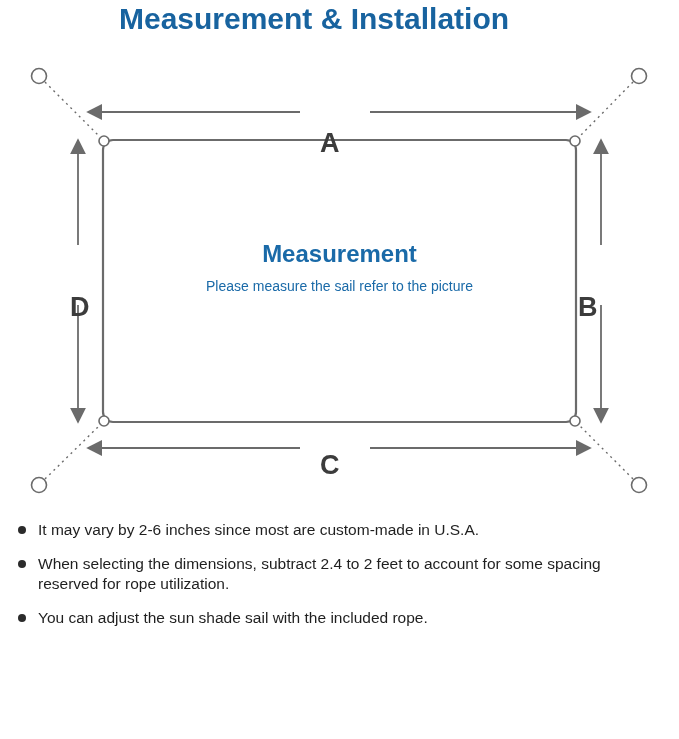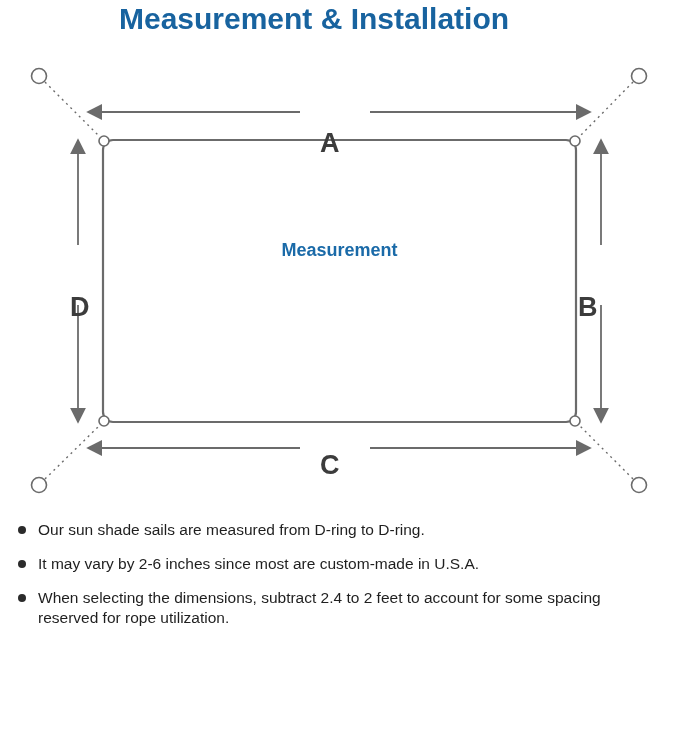--- a/index.html
+++ b/index.html
@@ -50,21 +50,21 @@
   #label-b { left: 578px; top: 252px; }
   #label-c { left: 320px; top: 410px; }
   #label-d { left: 70px; top: 252px; }
 
   .center-title {
     position: absolute;
     left: 0;
     width: 679px;
     text-align: center;
     top: 200px;
-    font-size: 18px;
+    font-size: 24px;
     font-weight: bold;
     color: #1a6aa8;
   }
   .center-sub {
     position: absolute;
     left: 0;
     width: 679px;
     text-align: center;
     top: 238px;
     font-size: 14px;
@@ -149,23 +149,24 @@
       <line x1="601" y1="100" x2="601" y2="205" stroke="#6b6b6b" stroke-width="1.8" marker-start="url(#arrow-start)"></line>
       <line x1="601" y1="265" x2="601" y2="382" stroke="#6b6b6b" stroke-width="1.8" marker-end="url(#arrow-end)"></line>
     </svg>
 
     <div class="label" id="label-a">A</div>
     <div class="label" id="label-b">B</div>
     <div class="label" id="label-c">C</div>
     <div class="label" id="label-d">D</div>
 
     <div class="center-title">Measurement</div>
+    <div class="center-sub">Please measure the sail refer to the picture</div>
   </div>
 
   <div id="notes">
     <ul class="notes-list">
-      <li>Our sun shade sails are measured from D-ring to D-ring.</li>
       <li>It may vary by 2-6 inches since most are custom-made in U.S.A.</li>
       <li>When selecting the dimensions, subtract 2.4 to 2 feet to account for some spacing reserved for rope utilization.</li>
+      <li>You can adjust the sun shade sail with the included rope.</li>
     </ul>
   </div>
 
 </div>
 
 </body></html>

